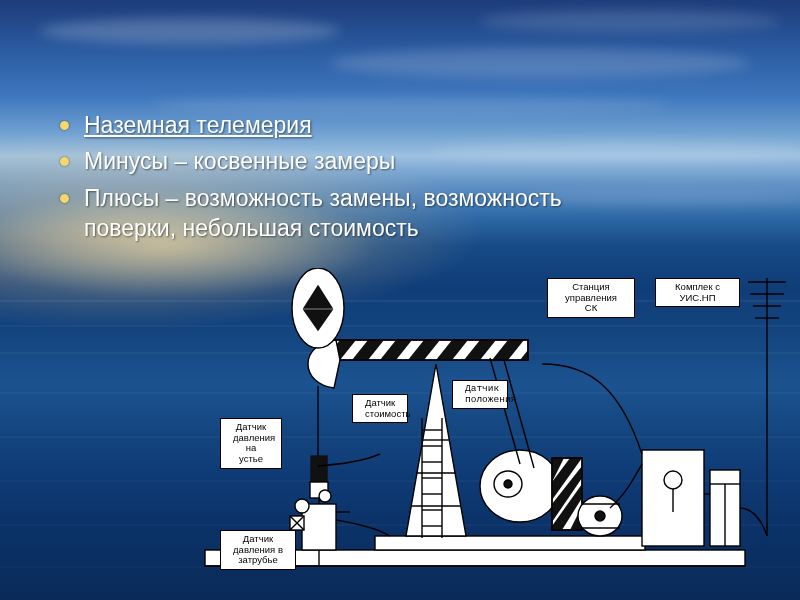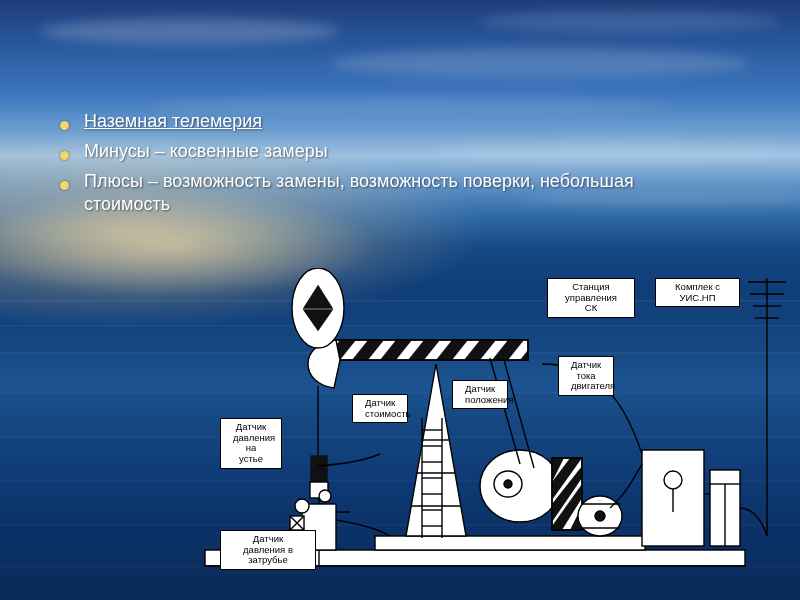--- a/index.html
+++ b/index.html
@@ -67,21 +67,21 @@
   }
   #bullets {
     position: absolute;
     left: 58px; top: 110px;
     width: 600px;
   }
   .bullet {
     position: relative;
     padding-left: 26px;
     margin-bottom: 6px;
-    font-size: 18px;
+    font-size: 23px;
     line-height: 1.32;
     color: #ffffff;
     text-shadow: 1px 1px 2px rgba(0,0,0,0.5);
   }
   .bullet .dot {
     position: absolute;
     left: 2px; top: 11px;
     width: 9px; height: 9px;
     border-radius: 50%;
     background: #f5d76e;
@@ -255,20 +255,19 @@
         <path d="M420,240 C436,226 444,210 452,196"></path>
         <path d="M514,226 L520,226"></path>
         <path d="M550,240 C562,240 572,252 577,268"></path>
         <path d="M146,252 C170,256 190,262 200,268"></path>
         <path d="M128,198 C156,196 176,192 190,186"></path>
       </g>
     </svg>
 
     <div class="lbl" style="left:357px; top:10px;  width:88px;">Станция управления СК</div>
     <div class="lbl" style="left:465px; top:10px;  width:85px;">Комплек с УИС.НП</div>
-    <div class="lbl" style="left:368px; top:88px;  width:56px;">Датчик тока двигателя</div>
-    <div class="lbl" style="left:262px; top:112px; width:56px;">Датчик положения</div>
+    <div class="lbl" style="left:262px; top:112px; width:56px;font-family:Liberation Mono, monospace;">Датчик положения</div>
     <div class="lbl" style="left:162px; top:126px; width:56px;">Датчик стоимость</div>
     <div class="lbl" style="left:30px;  top:150px; width:62px;">Датчик давления на устье</div>
-    <div class="lbl" style="left:30px;  top:262px; width:96px;">Датчик давления в затрубье</div>
+    <div class="lbl" style="left:30px;  top:262px; width:76px;">Датчик давления в затрубье</div>
   </div>
 
 </div>
 
 </body></html>

